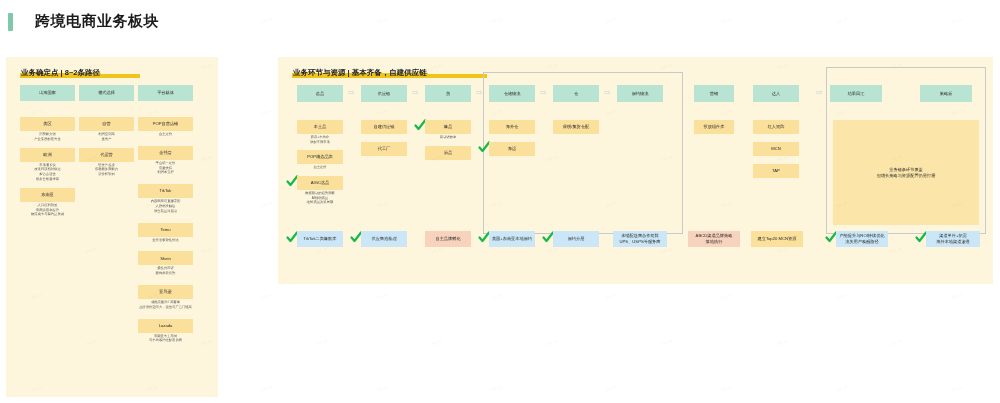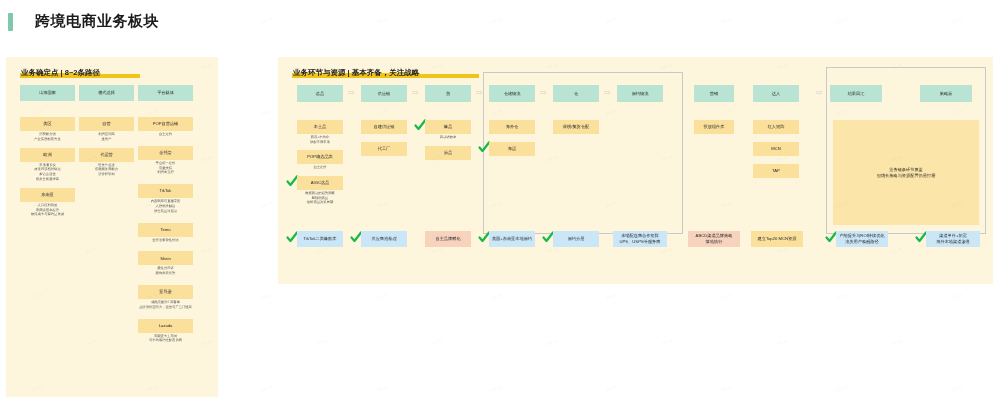--- a/index.html
+++ b/index.html
@@ -127,21 +127,21 @@
 
   <div class="panel" id="panel-left">
     <div class="panel-head">
       <div class="ht">业务确定点 | 8~2条路径</div>
       <div class="head-underline"></div>
     </div>
   </div>
 
   <div class="panel" id="panel-right">
     <div class="panel-head">
-      <div class="ht">业务环节与资源 | 基本齐备，关注战略</div>
+      <div class="ht">业务环节与资源 | 基本齐备，自建供应链</div>
       <div class="head-underline"></div>
     </div>
   </div>
 
   <div id="dyn">
       <div class="bx teal" style="left: 20px; top: 85px; width: 55px; height: 16px;">出海国家</div>
       <div class="bx teal" style="left: 79px; top: 85px; width: 55px; height: 16px;">模式选择</div>
       <div class="bx teal" style="left: 138px; top: 85px; width: 55px; height: 16px;">平台载体</div>
       <div class="bx yellow" style="left: 20px; top: 117px; width: 55px; height: 14px;">美区</div>
       <div class="cap" style="left: 20px; top: 132px; width: 55px;">消费能力强<br>产业集群配套齐全</div>

